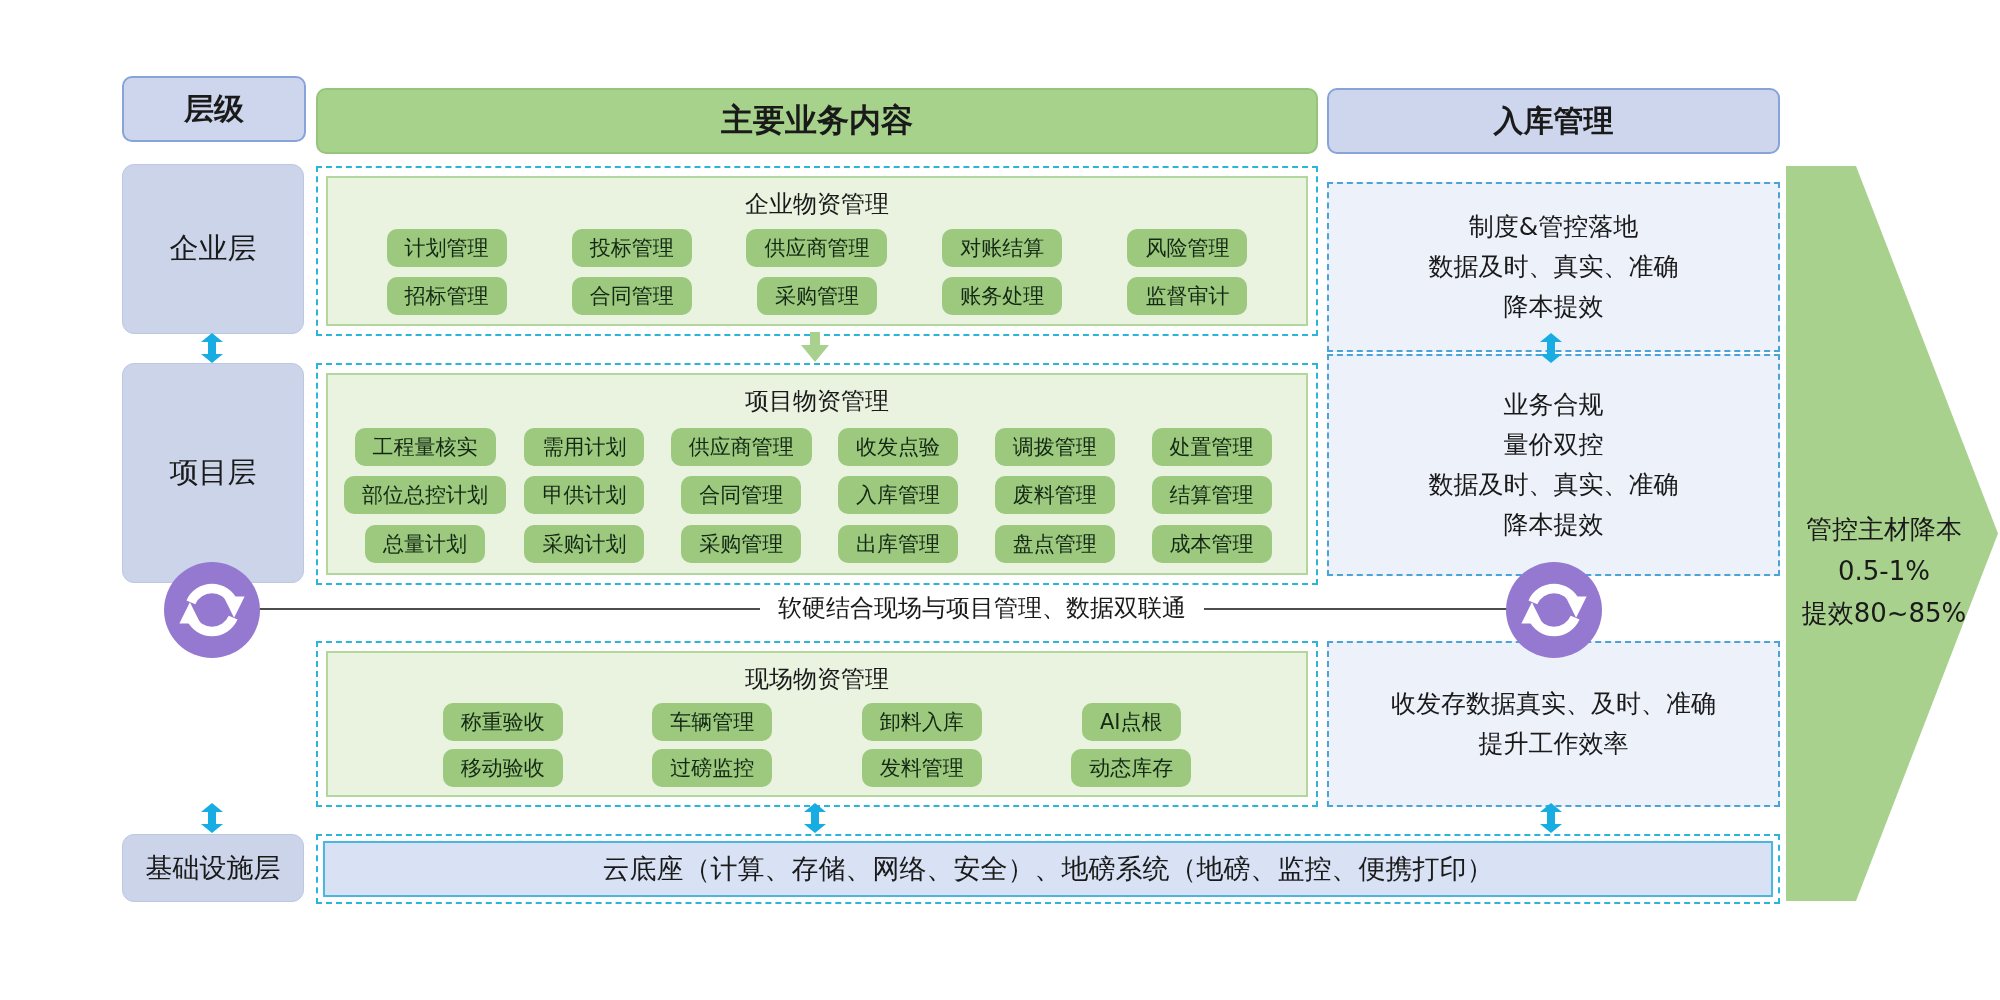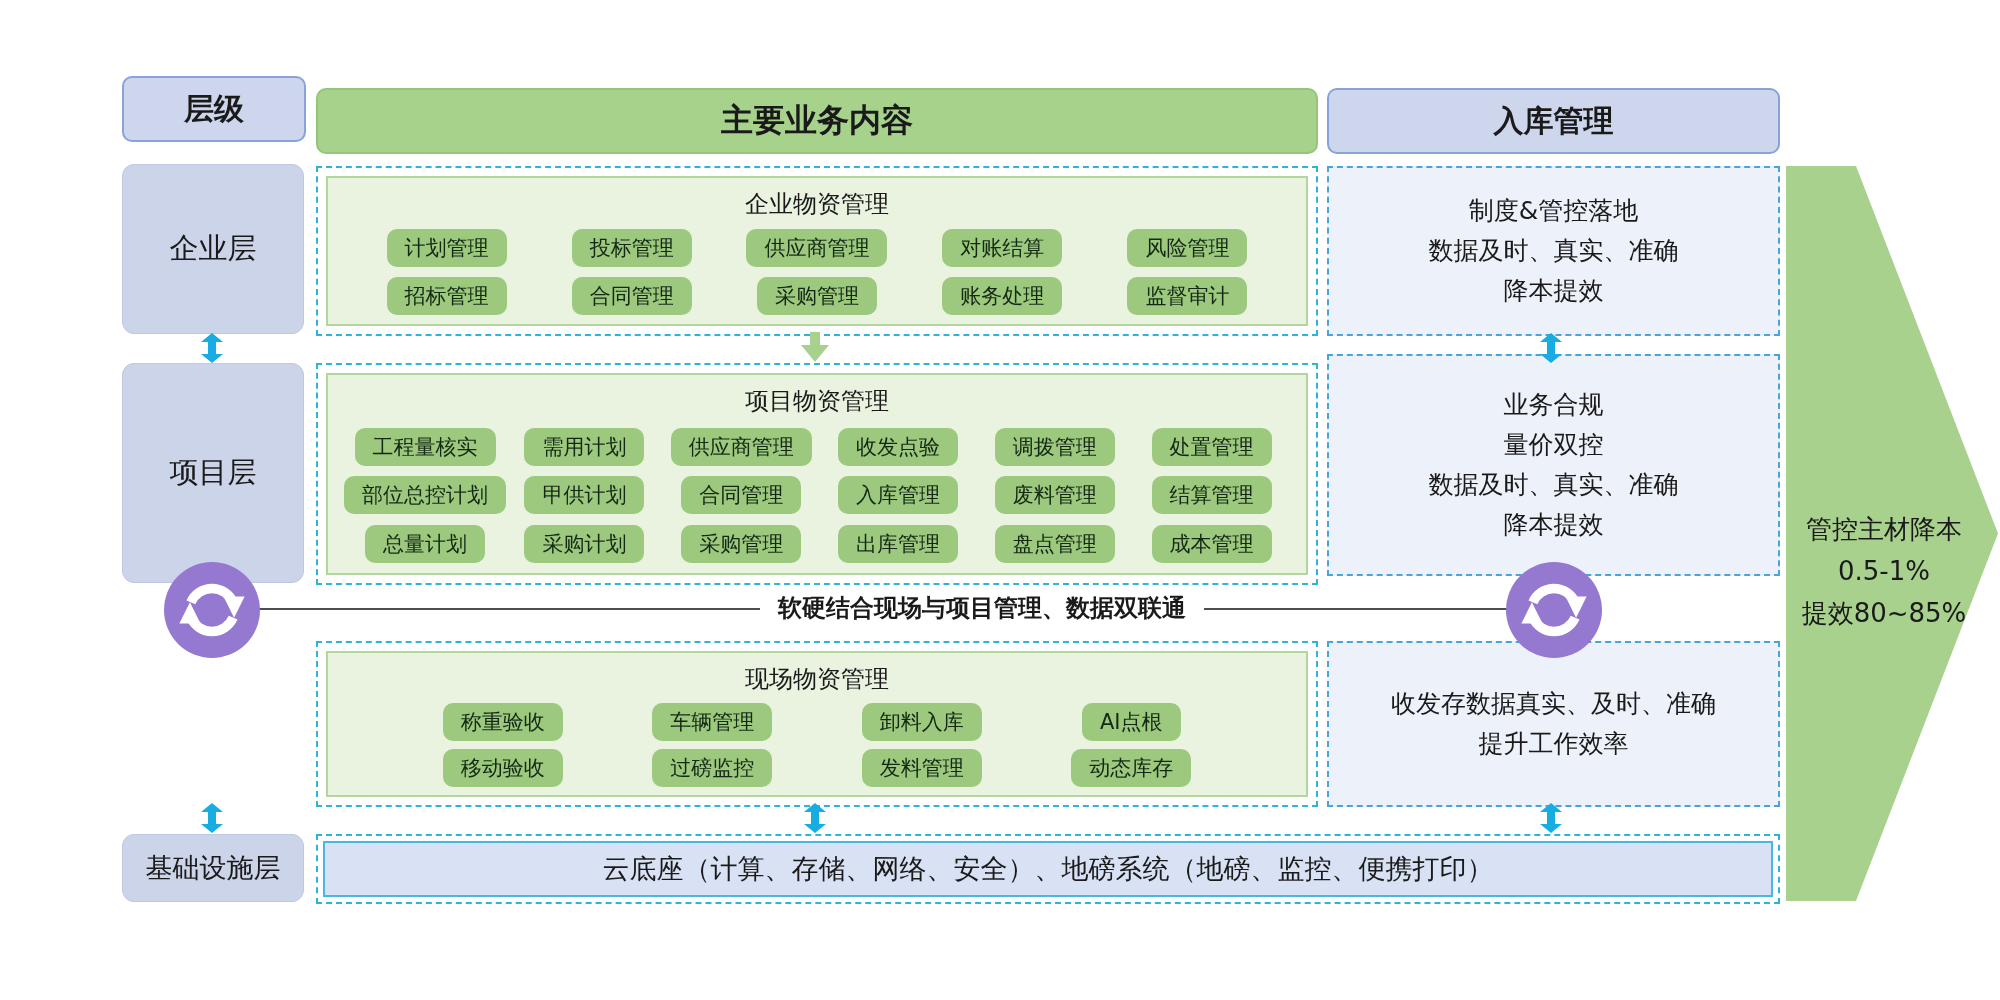--- a/index.html
+++ b/index.html
@@ -47,21 +47,21 @@
   
   .infra-bar {
     position:absolute; inset:5px; background:#d8e2f4; border:2px solid #49b7de;
     display:flex; align-items:center; justify-content:center; font-size:27px;
   }
 
   
   .divider-line { left:212px; top:608px; width:1342px; height:0; border-top:2px solid #4d4d4d; }
   .divider-label {
     left:982px; top:592px; transform:translateX(-50%); background:#ffffff;
-    padding:0 18px; font-size:24px; font-weight:700; white-space:nowrap;text-align:center;
+    padding:0 18px; font-size:24px; font-weight:400; white-space:nowrap;text-align:center;
   }
 
   
   .arrow-text { left:1786px; top:508px; width:196px; text-align:center; font-size:26px; line-height:42px; }
 
   svg { display:block; }
 </style>
 </head>
 <body>
 
@@ -140,21 +140,21 @@
         <div class="chip">卸料入库</div>
         <div class="chip">AI点根</div>
         <div class="chip">移动验收</div>
         <div class="chip">过磅监控</div>
         <div class="chip">发料管理</div>
         <div class="chip">动态库存</div>
       </div>
     </div>
   </div>
 
-  <div class="abs goalbox" style="top:166px;height:166px">
+  <div class="abs goalbox" style="top:182px;height:166px">
     <div>制度&amp;管控落地</div>
     <div>数据及时、真实、准确</div>
     <div>降本提效</div>
   </div>
   <div class="abs goalbox" style="top:354px;height:218px">
     <div>业务合规</div>
     <div>量价双控</div>
     <div>数据及时、真实、准确</div>
     <div>降本提效</div>
   </div>

